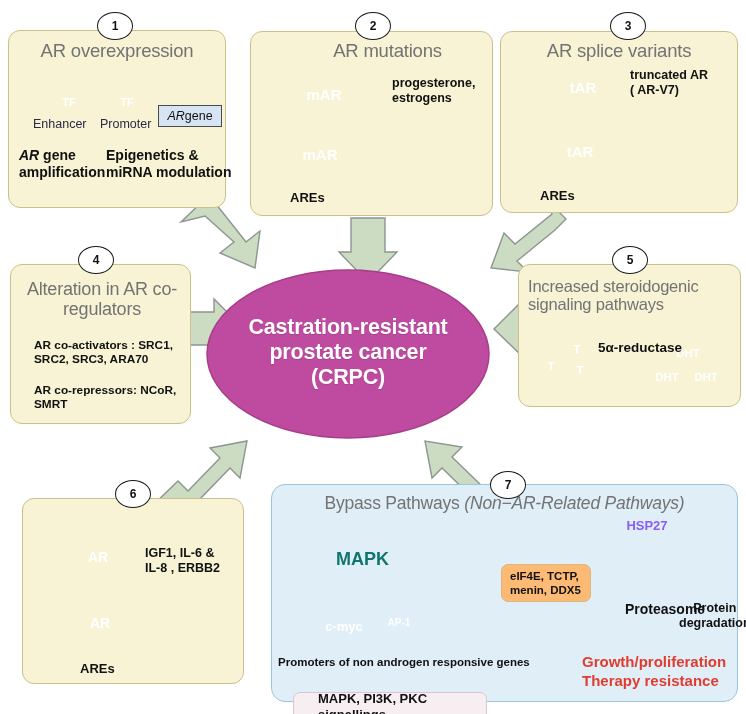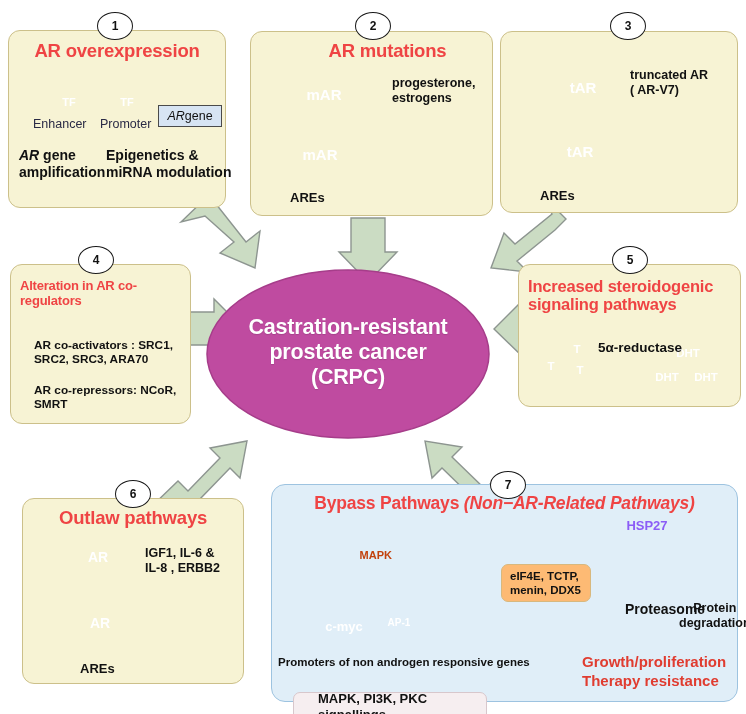--- a/index.html
+++ b/index.html
@@ -5,21 +5,21 @@
   html,body{margin:0;padding:0;background:#ffffff;}
   body{width:746px;height:714px;position:relative;overflow:hidden;
        font-family:"Liberation Sans","DejaVu Sans",sans-serif;}
   #stage{position:absolute;inset:0;width:746px;height:714px;}
   #svgroot{position:absolute;left:0;top:0;}
 
   .panel{position:absolute;box-sizing:border-box;background:#f7f3d4;
          border:1.6px solid #ccc08a;border-radius:12px;}
   .panel.bypass{background:#e0eef8;border:1.6px solid #9dc3e0;border-radius:14px;}
 
-  .ptitle{position:absolute;color:#ef4444;font-weight:bold;text-align:center;
+  .ptitle{position:absolute;color:#737373;font-weight:normal;text-align:center;
           line-height:1.12;letter-spacing:-.2px;}
 
   .badge{position:absolute;width:34px;height:26px;border:1.5px solid #1a1a1a;
          border-radius:50%;background:#ffffff;color:#111;font-size:12px;
          font-weight:bold;display:flex;align-items:center;justify-content:center;z-index:30;}
 
   .lbl{position:absolute;color:#111;font-weight:bold;line-height:1.18;}
   .lbl.thin{font-weight:normal;}
 
   .ital{font-style:italic;}
@@ -392,31 +392,32 @@
 <div style="position:absolute;left:296px;top:86px;width:56px;text-align:center;color:#fff;font-size:15px;font-weight:bold;">mAR</div>
 <div style="position:absolute;left:292px;top:146px;width:56px;text-align:center;color:#fff;font-size:15px;font-weight:bold;">mAR</div>
 <div class="lbl" style="left:392px;top:76px;font-size:12.5px;">
   <span>progesterone,</span><br>
   <span>estrogens</span>
 </div>
 <div class="lbl" style="left:290px;top:190px;font-size:13px;">AREs</div>
 
 <div class="panel" style="left:500px;top:31px;width:238px;height:182px;"></div>
 <div class="badge" style="left:610px;top:12px;">3</div>
+<div class="ptitle" style="left:500px;top:41px;width:238px;font-size:18.5px;">AR splice variants</div>
 <div style="position:absolute;left:555px;top:79px;width:56px;text-align:center;color:#fff;font-size:15px;font-weight:bold;">tAR</div>
 <div style="position:absolute;left:552px;top:143px;width:56px;text-align:center;color:#fff;font-size:15px;font-weight:bold;">tAR</div>
 <div class="lbl" style="left:630px;top:68px;font-size:12.5px;">
   <span>truncated AR</span><br>
   <span>( AR-V7)</span>
 </div>
 <div class="lbl" style="left:540px;top:188px;font-size:13px;">AREs</div>
 
 <div class="panel" style="left:10px;top:264px;width:181px;height:160px;"></div>
 <div class="badge" style="left:78px;top:246px;">4</div>
-<div class="ptitle" style="left:20px;top:279px;width:164px;font-size:13px;text-align:left;">Alteration in AR co-regulators</div>
+<div class="ptitle" style="left:20px;top:279px;width:164px;font-size:18px;text-align:center;">Alteration in AR co-regulators</div>
 <div class="lbl" style="left:34px;top:339px;font-size:11.8px;">
   <span>AR co-activators : SRC1,</span><br>
   <span>SRC2, SRC3, ARA70</span>
 </div>
 <div class="lbl" style="left:34px;top:384px;font-size:11.8px;">
   <span>AR co-repressors: NCoR,</span><br>
   <span>SMRT</span>
 </div>
 
 <div class="panel" style="left:518px;top:264px;width:223px;height:143px;"></div>
@@ -431,35 +432,34 @@
 <div class="lbl" style="left:598px;top:340px;font-size:13.5px;">5α-reductase</div>
 
 <div class="ellipse-text" style="left:208px;top:315px;width:280px;">
   <span>Castration-resistant</span><br>
   <span>prostate cancer</span><br>
   <span>(CRPC)</span>
 </div>
 
 <div class="panel" style="left:22px;top:498px;width:222px;height:186px;"></div>
 <div class="badge" style="left:115px;top:480px;">6</div>
-<div class="ptitle" style="left:22px;top:508px;width:222px;font-size:18.5px;">Outlaw pathways</div>
 <div style="position:absolute;left:74px;top:549px;width:48px;text-align:center;color:#fff;font-size:14px;font-weight:bold;">AR</div>
 <div style="position:absolute;left:76px;top:615px;width:48px;text-align:center;color:#fff;font-size:14px;font-weight:bold;">AR</div>
 <div class="lbl" style="left:145px;top:546px;font-size:12.5px;">
   <span>IGF1, IL-6 &amp;</span><br>
   <span>IL-8 , ERBB2</span>
 </div>
 <div class="lbl" style="left:80px;top:661px;font-size:13px;">AREs</div>
 
 <div class="panel bypass" style="left:271px;top:484px;width:467px;height:218px;"></div>
 <div class="badge" style="left:490px;top:471px;">7</div>
 <div class="ptitle" style="left:271px;top:494px;width:467px;font-size:17.5px;">
   <span>Bypass Pathways </span><span class="ital">(Non−AR-Related Pathways)</span>
 </div>
-<div style="position:absolute;left:336px;top:549px;width:56px;text-align:right;color:#c2410c;font-size:11px;font-weight:bold;">MAPK</div>
+<div style="position:absolute;left:336px;top:549px;width:56px;text-align:left;color:#0f766e;font-size:18px;font-weight:bold;">MAPK</div>
 <div style="position:absolute;left:318px;top:619px;width:52px;text-align:center;color:#fff;font-size:13px;font-weight:bold;">c-myc</div>
 <div style="position:absolute;left:376px;top:617px;width:46px;text-align:center;color:#fff;font-size:10px;font-weight:bold;">AP-1</div>
 <div class="lbl" style="left:278px;top:656px;font-size:11.5px;">Promoters of non androgen responsive genes</div>
 <div class="tagbox" style="left:293px;top:668px;width:194px;height:29px;background:#f6eef0;border:1.4px solid #d8c7cc;padding-left:24px;font-size:13px;margin-top:24px;">MAPK, PI3K, PKC signallings</div>
 <div style="position:absolute;left:618px;top:518px;width:58px;text-align:center;color:#8b5cf6;font-size:13px;font-weight:bold;">HSP27</div>
 <div class="tagbox" style="left:501px;top:564px;width:90px;height:38px;background:#fdba74;border:1.3px solid #d8b87e;padding-left:8px;font-size:11.5px;display:block;padding-top:5px;">
   <span>eIF4E, TCTP,</span><br>
   <span>menin, DDX5</span>
 </div>
 <div class="lbl" style="left:625px;top:601px;font-size:14px;">Proteasome</div>

